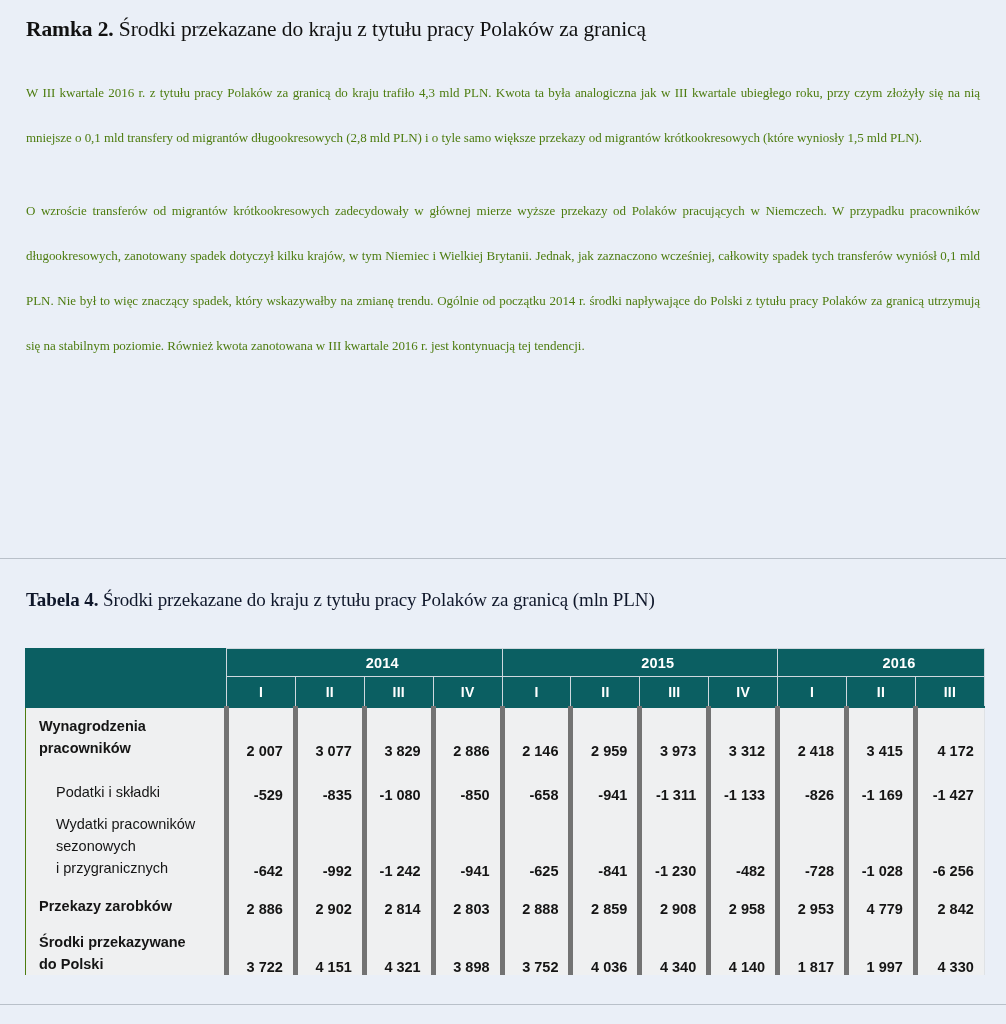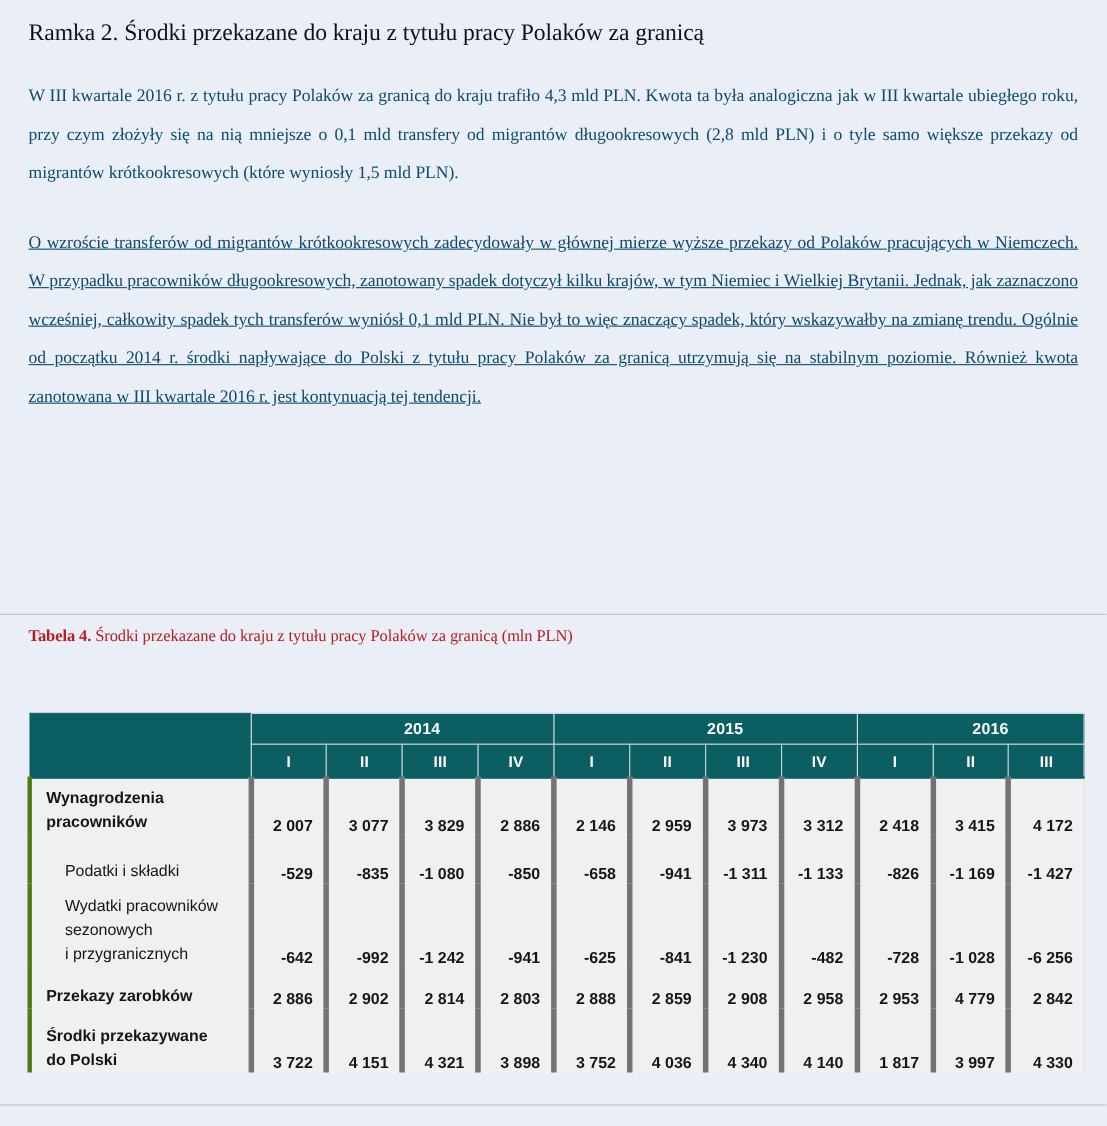--- a/index.html
+++ b/index.html
@@ -27,55 +27,55 @@
   }
   .box-heading {
     font-family: "Liberation Serif", serif;
     font-size: 21.5px;
     line-height: 30px;
     color: #111111;
     margin: 0 0 26px 0;
     letter-spacing: -0.1px;
   }
   .box-heading .lead {
-    font-weight: normal;
+    font-weight: bold;
   }
   .box-para {
     font-family: "Liberation Serif", serif;
-    font-size: 16px;
-    line-height: 35px;
+    font-size: 13px;
+    line-height: 45px;
     text-align: justify;
     text-justify: inter-word;
-    color: #0c4a6e;
+    color: #4d7c0f;
     margin: 0 0 28px 0;
     letter-spacing: -0.05px;
   }
-  .box-para:last-child { margin-bottom: 0; text-decoration: underline; }
+  .box-para:last-child { margin-bottom: 0; }
 
   
   .rule {
     position: absolute;
     left: 0;
     width: 1006px;
     height: 1px;
     background: #b9c0c9;
   }
   .rule-top { top: 558px; }
   .rule-bottom { top: 1004px; }
 
   
   .table-caption {
     position: absolute;
-    top: 565px;
+    top: 586px;
     left: 26px;
     right: 22px;
     font-family: "Liberation Serif", serif;
-    font-size: 15px;
+    font-size: 19px;
     line-height: 28px;
-    color: #b91c1c;
+    color: #0f172a;
     letter-spacing: -0.1px;
   }
   .table-caption .lead { font-weight: bold; }
 
   
   .table-wrap {
     position: absolute;
     top: 648px;
     left: 25px;
     width: 959px;
@@ -119,21 +119,21 @@
     font-size: 14.5px;
     color: #151515;
     text-align: right;
     padding: 0 10px 0 4px;
     vertical-align: bottom;
     white-space: nowrap;
   }
   tbody td.rowlabel {
     text-align: left;
     padding: 0 6px 0 13px;
-    border-left: 4px solid #4d7c0f;
+    border-left: 1px solid #4d7c0f;
     line-height: 22px;
   }
   tbody td.rowlabel.bold { font-weight: bold; }
   tbody td.rowlabel.indent { padding-left: 30px; }
   tbody tr.first-body td { border-top: 2px solid #0b5f62; }
   tbody tr td.valcell { font-weight: bold; }
   tbody tr.bold-row td.valcell { font-weight: bold; }
 
   .lbl-multi { display: block; }
 </style>
@@ -268,21 +268,21 @@
             </td>
             <td class="valcell">3 722</td>
             <td class="valcell">4 151</td>
             <td class="valcell">4 321</td>
             <td class="valcell">3 898</td>
             <td class="valcell">3 752</td>
             <td class="valcell">4 036</td>
             <td class="valcell">4 340</td>
             <td class="valcell">4 140</td>
             <td class="valcell">1 817</td>
-            <td class="valcell">3 997</td>
+            <td class="valcell">1 997</td>
             <td class="valcell">4 330</td>
           </tr>
         </tbody>
     </table>
   </div>
 
   <div class="rule rule-bottom"></div>
 
 </div>
 

